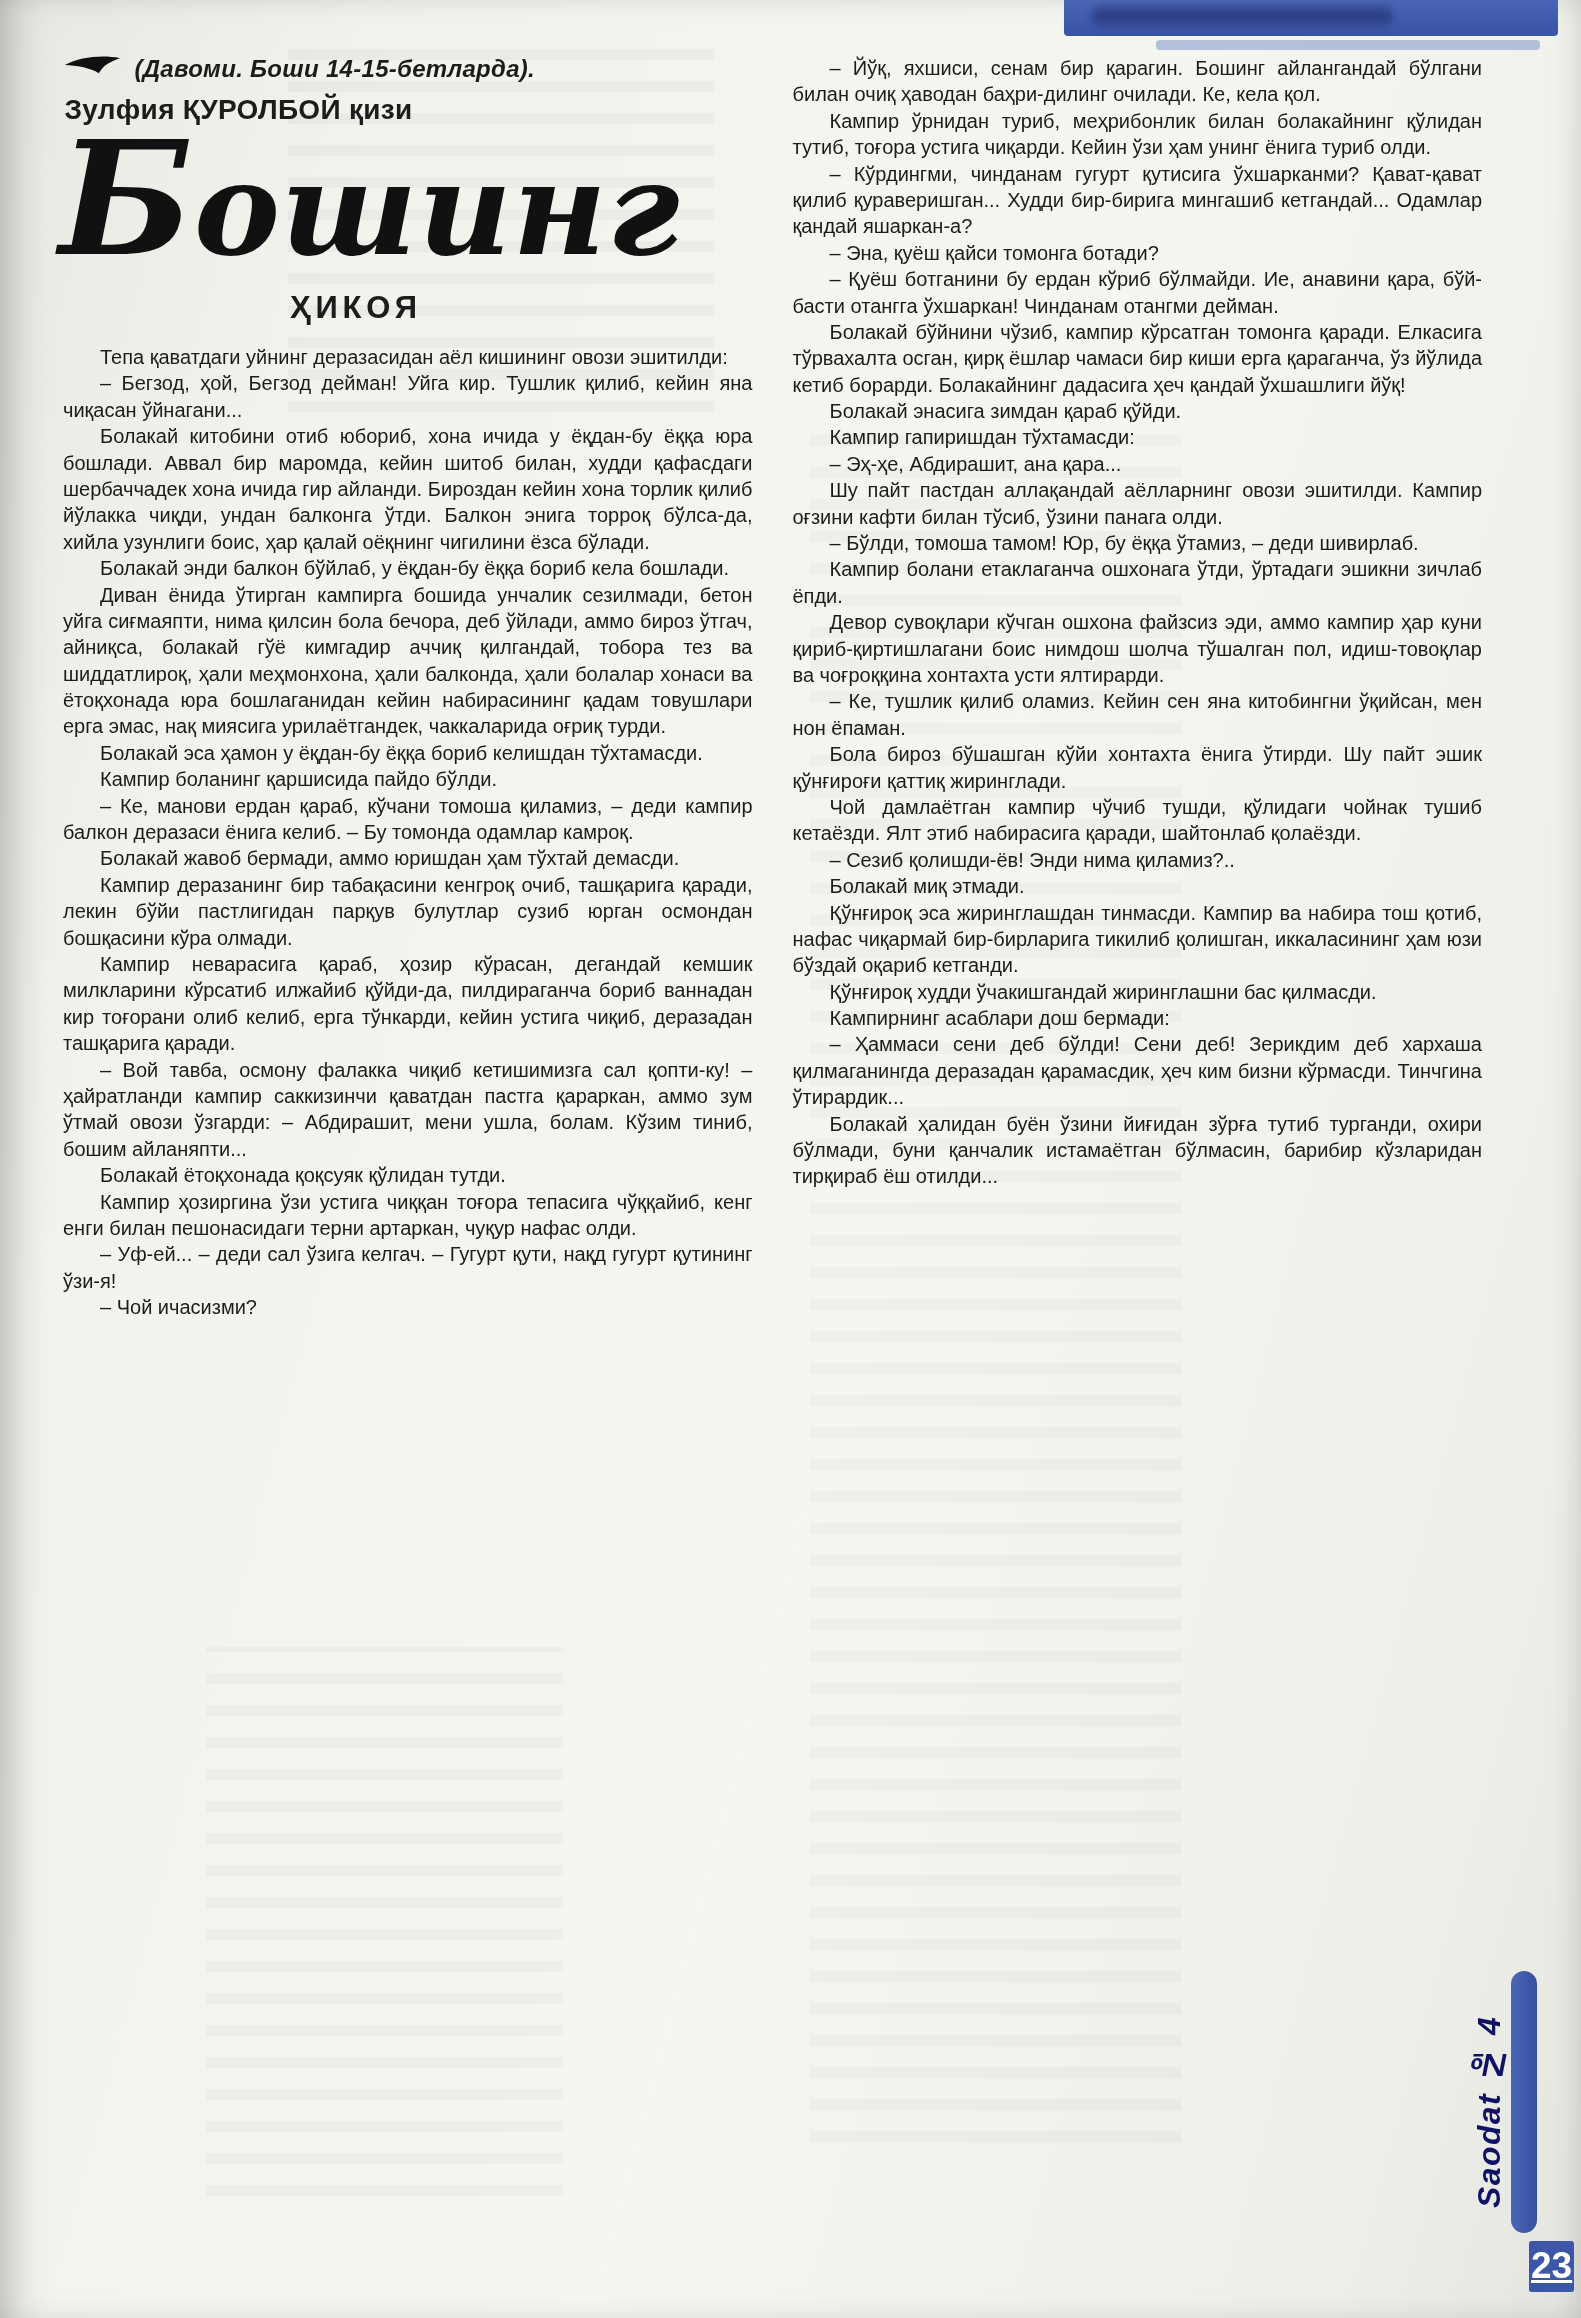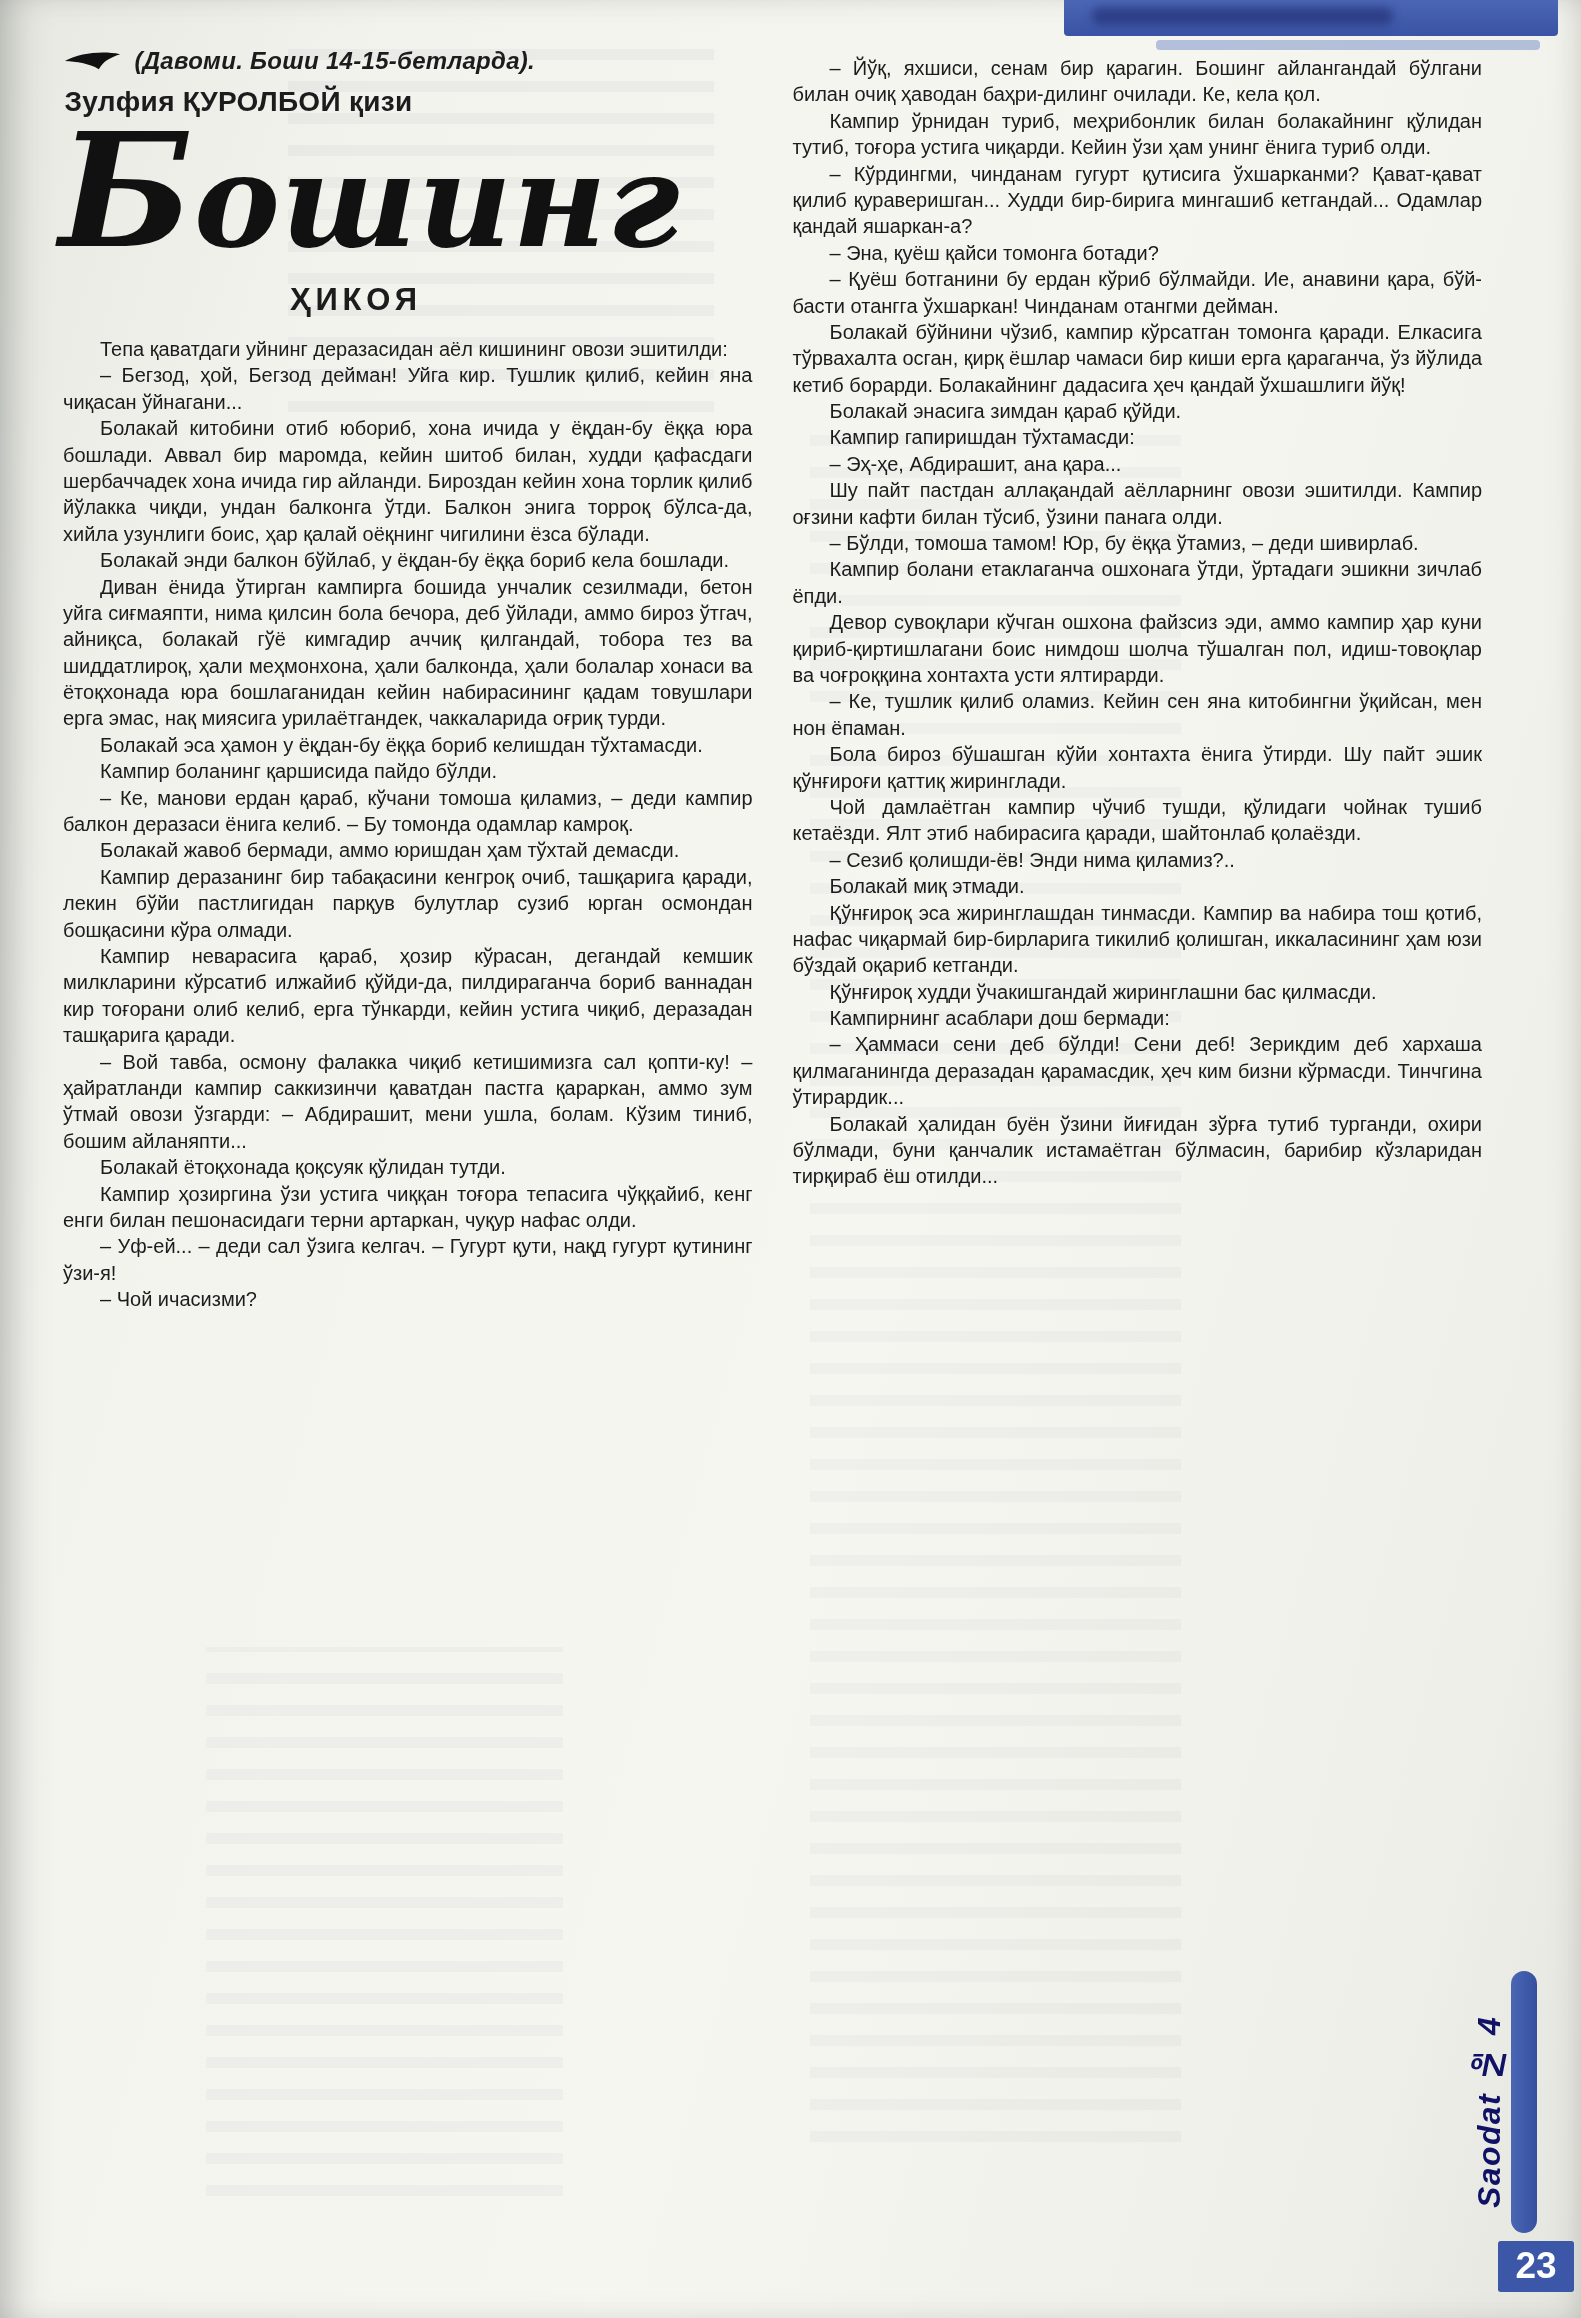--- a/index.html
+++ b/index.html
@@ -28,21 +28,21 @@
     background:#7d92c9;opacity:.55;border-radius:4.1px;}
   
   .content{
     position:absolute;left:63px;top:40px;width:1419px;
     display:flex;gap:40px;
   }
   .col{flex:1 1 0;min-width:0;}
   .note-row{display:flex;align-items:center;gap:12.4px;margin:6.9px 0 2.7px 0;}
   .arrow{width:59px;height:23px;flex:0 0 auto;display:inline-block;}
   .arrow svg{width:100%;height:100%;display:block;}
-  .note{font-size:24px;font-weight:bold;font-style:italic;letter-spacing:0.3px;}
+  .note{font-size:24px;font-weight:bold;font-style:italic;letter-spacing:0.3px;margin-top:8px;}
   .author{font-size:28px;font-weight:bold;margin:11px 0 0 1.4px;letter-spacing:0.3px;}
   .title{
     font-family:"DejaVu Serif","Liberation Serif",serif;
     font-style:italic;font-weight:bold;
     font-size:129px;line-height:.98;margin:-4.1px 0 0 -4.1px;
     letter-spacing:0.7px;color:#111;
   }
   .title::first-letter{font-size:1.22em;}
   .subtitle{font-size:31px;font-weight:bold;letter-spacing:4.8px;margin:14px 0 18px 227px;}
   .paras p{
@@ -54,24 +54,25 @@
   .side-bar{position:absolute;right:44px;top:1971px;width:26px;height:262px;
     background:linear-gradient(90deg,#4a66b4,#35509f);border-radius:13px;}
   .side-title{
     position:absolute;right:73px;top:1977px;height:269px;
     writing-mode:vertical-rl;transform:rotate(180deg);
     display:flex;align-items:center;justify-content:center;
     font-size:32px;font-weight:bold;font-style:italic;color:#101266;
     letter-spacing:1.4px;
   }
   .page-num{
-    position:absolute;right:6.9px;bottom:27.5px;width:76px;height:51px;
+    position:absolute;right:6.9px;bottom:27.5px;width:45px;height:51px;
     background:#3d57a8;color:#fff;font-size:37px;font-weight:bold;
     display:flex;align-items:center;justify-content:center;
     border-radius:2.7px;
+    text-decoration:underline;
   }
 </style>
 </head>
 <body>
 
 <div class="page">
 
   <div class="bleed bleed-a"></div>
   <div class="bleed bleed-b"></div>
   <div class="bleed bleed-c"></div>

